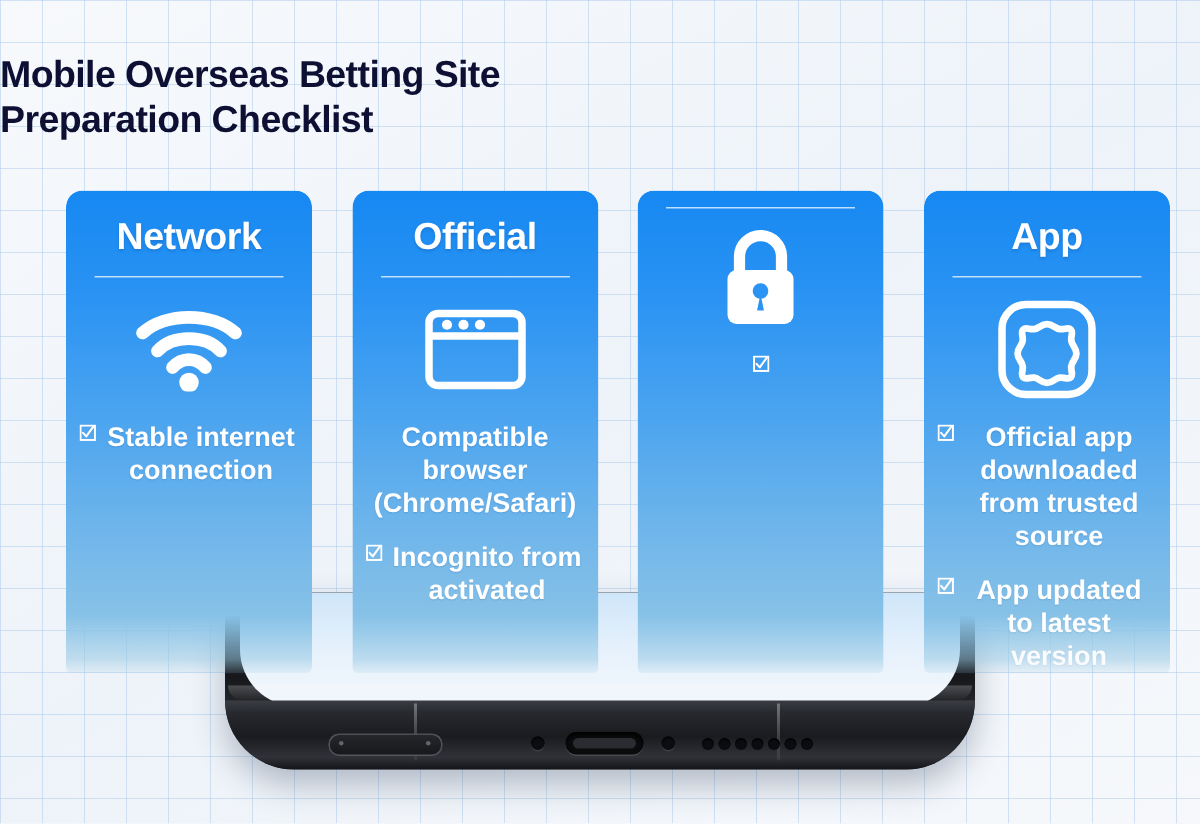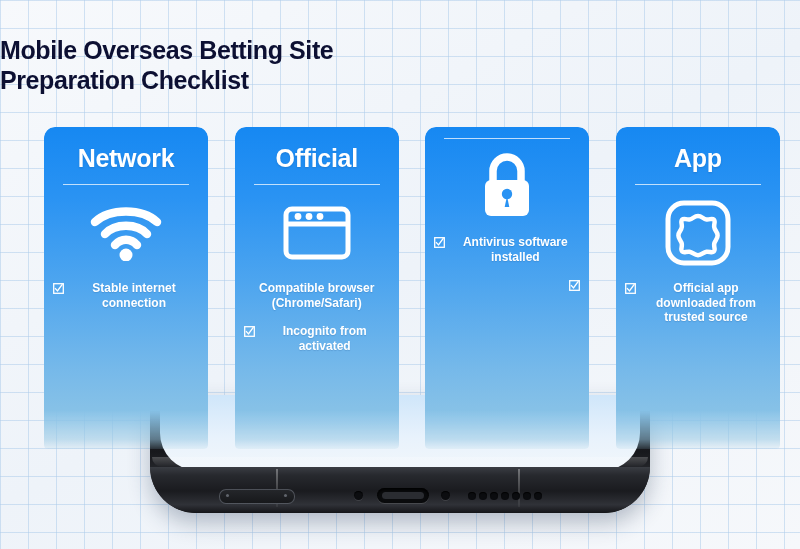--- a/index.html
+++ b/index.html
@@ -199,24 +199,24 @@
     justify-content: center;
   }
   .icon-box svg { display: block; }
 
   .items {
     padding: 0 9px;
   }
   .item {
     display: flex;
     align-items: flex-start;
-    justify-content: flex-end;
+    justify-content: center;
     gap: 5px;
     margin-bottom: 14px;
-    font-size: 12px;
+    font-size: 18px;
     font-weight: 600;
     line-height: 1.22;
     text-align: center;
     text-shadow: 0 1px 1px rgba(10,60,120,0.18);
   }
   .item.no-box { display: block; }
   .chk {
     flex: none;
     width: 11px;
     height: 11px;
@@ -324,29 +324,20 @@
       <div class="card-divider"></div>
       <div class="icon-box">
         <svg width="62" height="68" viewBox="0 0 62 68" fill="none">
           <path d="M17 28 V18 a14 14 0 0 1 28 0 V28" stroke="#fff" stroke-width="7.5" fill="none" stroke-linecap="round"></path>
           <rect x="9" y="27" width="44" height="36" rx="6" fill="#fff"></rect>
           <circle cx="31" cy="41" r="5.2" fill="#2a93f3"></circle>
           <path d="M31 43 L28.7 54 h4.6 Z" fill="#2a93f3"></path>
         </svg>
       </div>
       <div class="items">
-        <div class="item">
-          <span class="chk">
-            <svg width="11" height="11" viewBox="0 0 11 11" fill="none">
-              <rect x="0.7" y="0.7" width="9.6" height="9.6" stroke="#fff" stroke-width="1.3"></rect>
-              <path d="M2.4 5.6 L4.5 7.9 L9.1 1.6" stroke="#fff" stroke-width="1.4" fill="none" stroke-linecap="round" stroke-linejoin="round"></path>
-            </svg>
-          </span>
-          <span class="item-text">Antivirus software installed</span>
-        </div>
         <div class="item">
           <span class="chk">
             <svg width="11" height="11" viewBox="0 0 11 11" fill="none">
               <rect x="0.7" y="0.7" width="9.6" height="9.6" stroke="#fff" stroke-width="1.3"></rect>
               <path d="M2.4 5.6 L4.5 7.9 L9.1 1.6" stroke="#fff" stroke-width="1.4" fill="none" stroke-linecap="round" stroke-linejoin="round"></path>
             </svg>
           </span>
         </div>
       </div>
     </div>
@@ -379,17 +370,26 @@
       <div class="items">
         <div class="item">
           <span class="chk">
             <svg width="11" height="11" viewBox="0 0 11 11" fill="none">
               <rect x="0.7" y="0.7" width="9.6" height="9.6" stroke="#fff" stroke-width="1.3"></rect>
               <path d="M2.4 5.6 L4.5 7.9 L9.1 1.6" stroke="#fff" stroke-width="1.4" fill="none" stroke-linecap="round" stroke-linejoin="round"></path>
             </svg>
           </span>
           <span class="item-text">Official app downloaded from trusted source</span>
         </div>
+        <div class="item">
+          <span class="chk">
+            <svg width="11" height="11" viewBox="0 0 11 11" fill="none">
+              <rect x="0.7" y="0.7" width="9.6" height="9.6" stroke="#fff" stroke-width="1.3"></rect>
+              <path d="M2.4 5.6 L4.5 7.9 L9.1 1.6" stroke="#fff" stroke-width="1.4" fill="none" stroke-linecap="round" stroke-linejoin="round"></path>
+            </svg>
+          </span>
+          <span class="item-text">App updated to latest version</span>
+        </div>
       </div>
     </div>
 
   </div>
 </div>
 
 </body></html>

